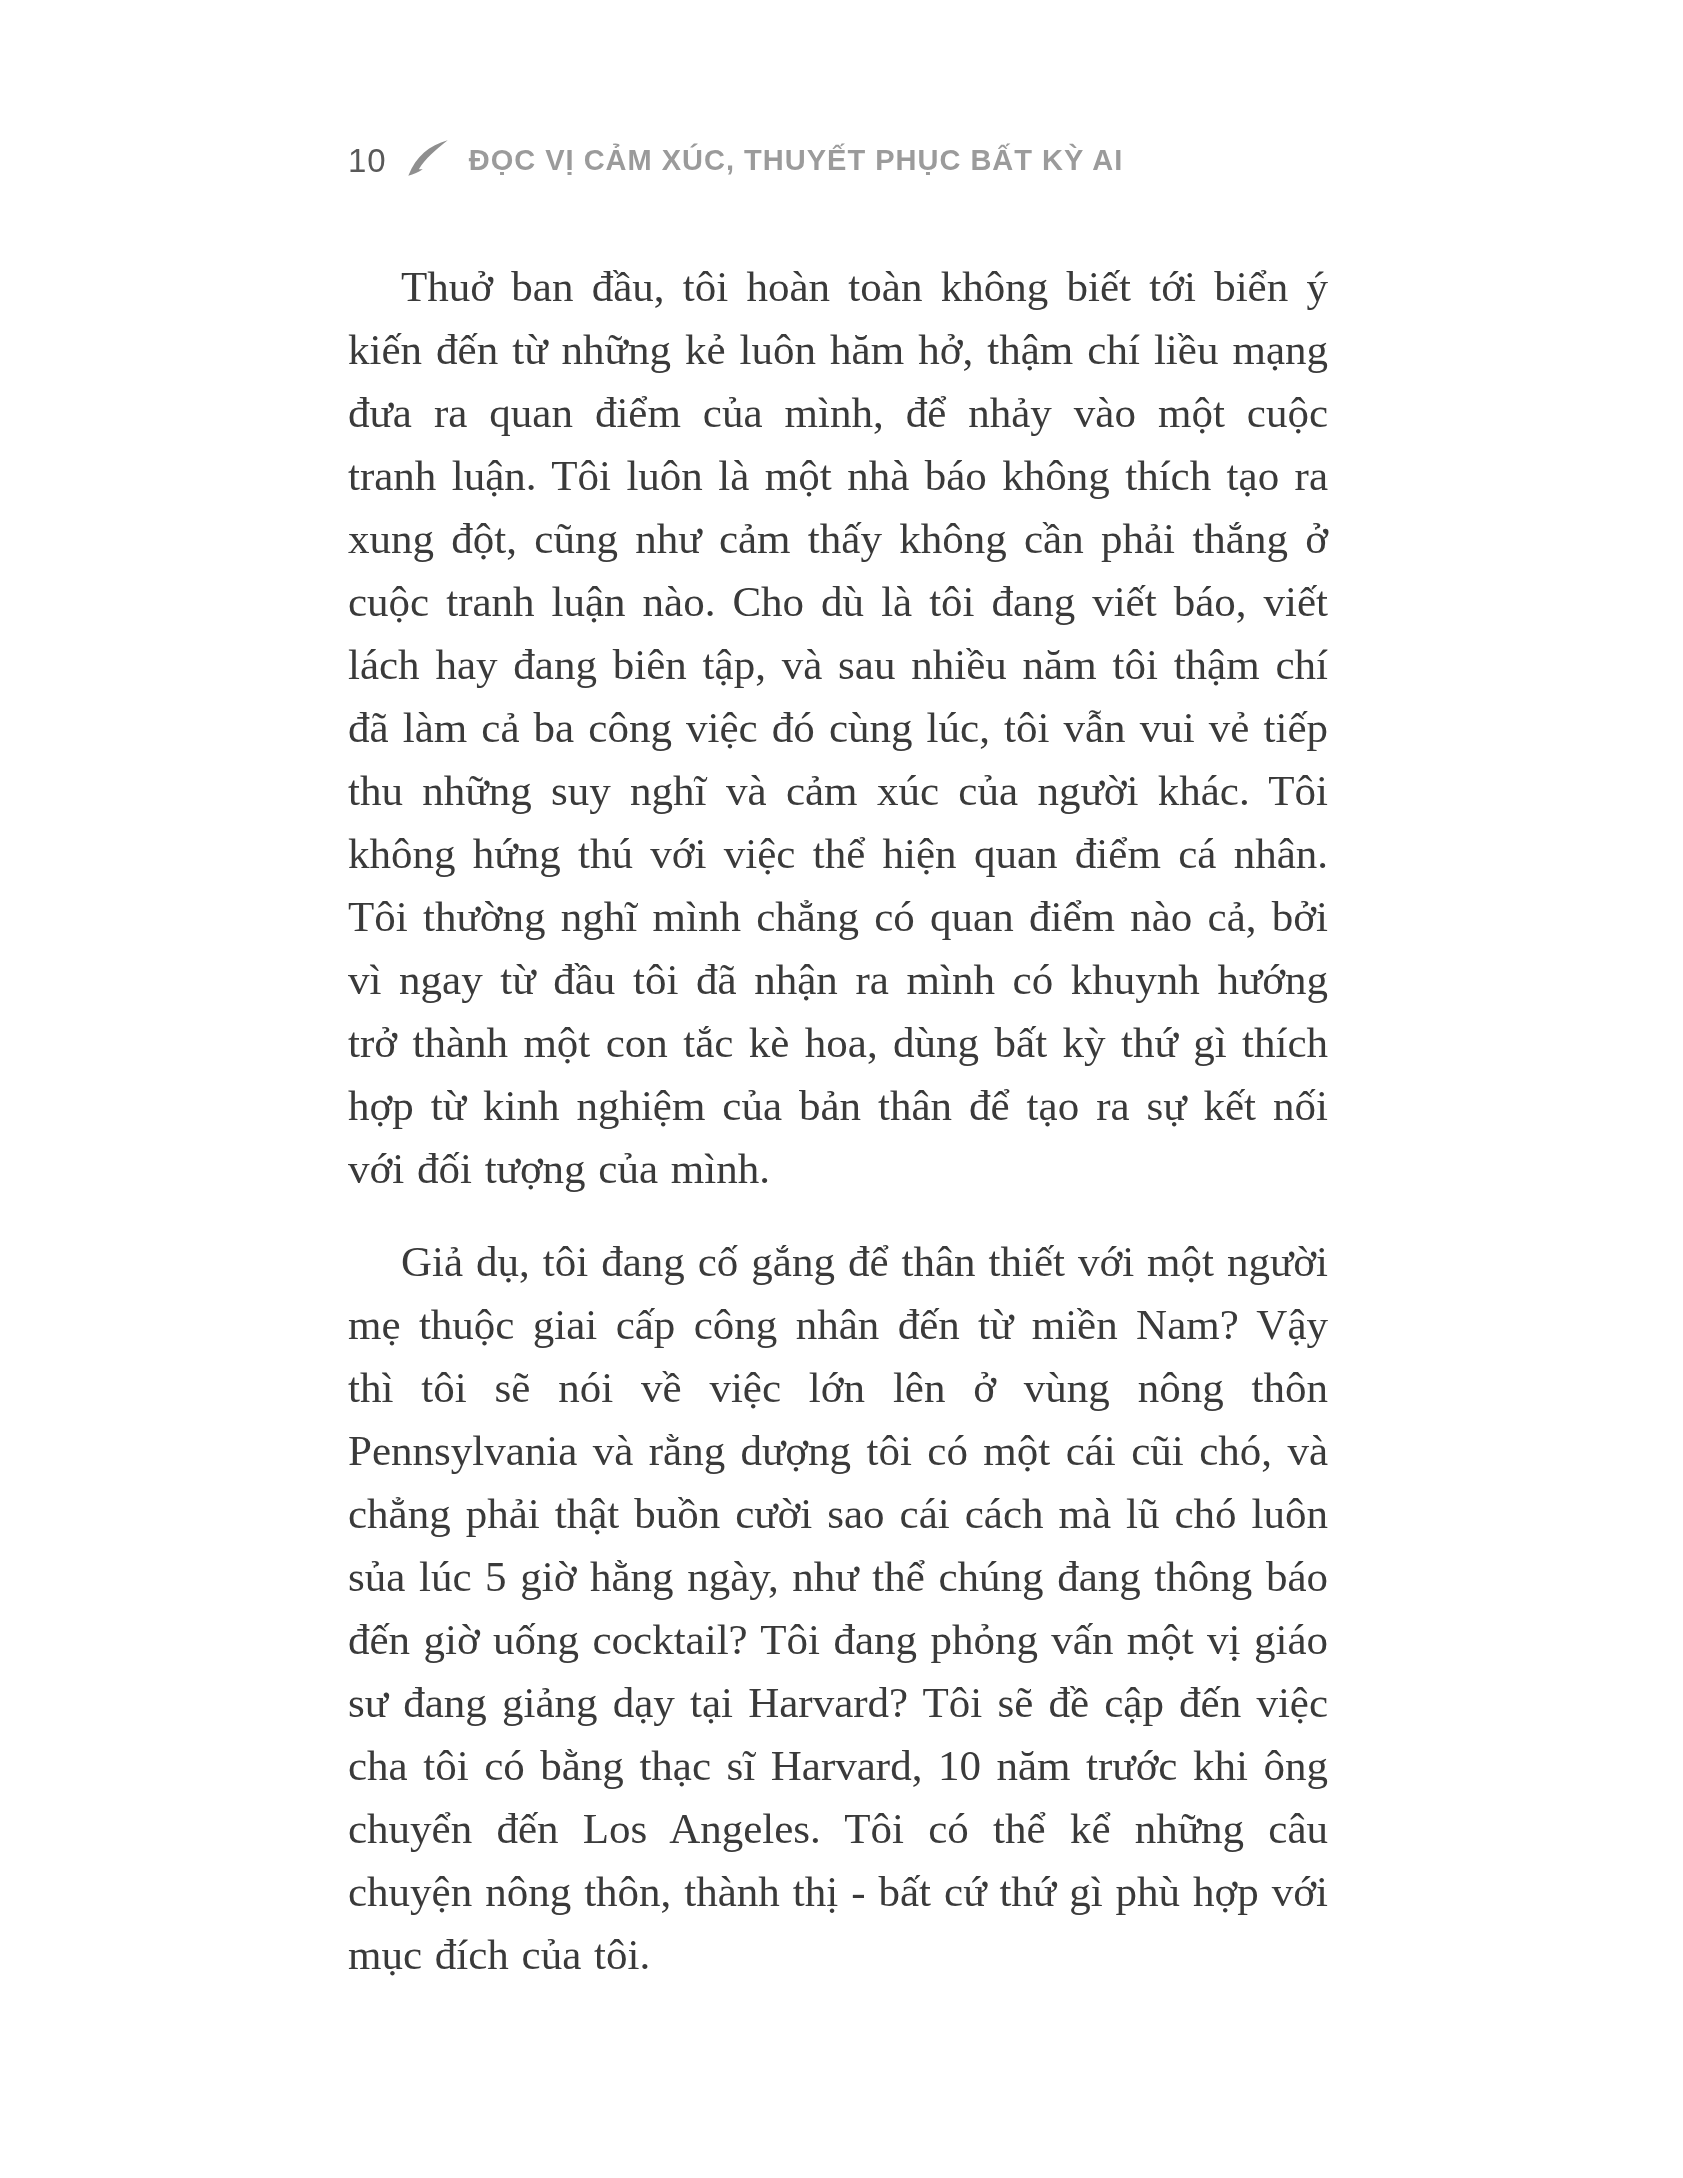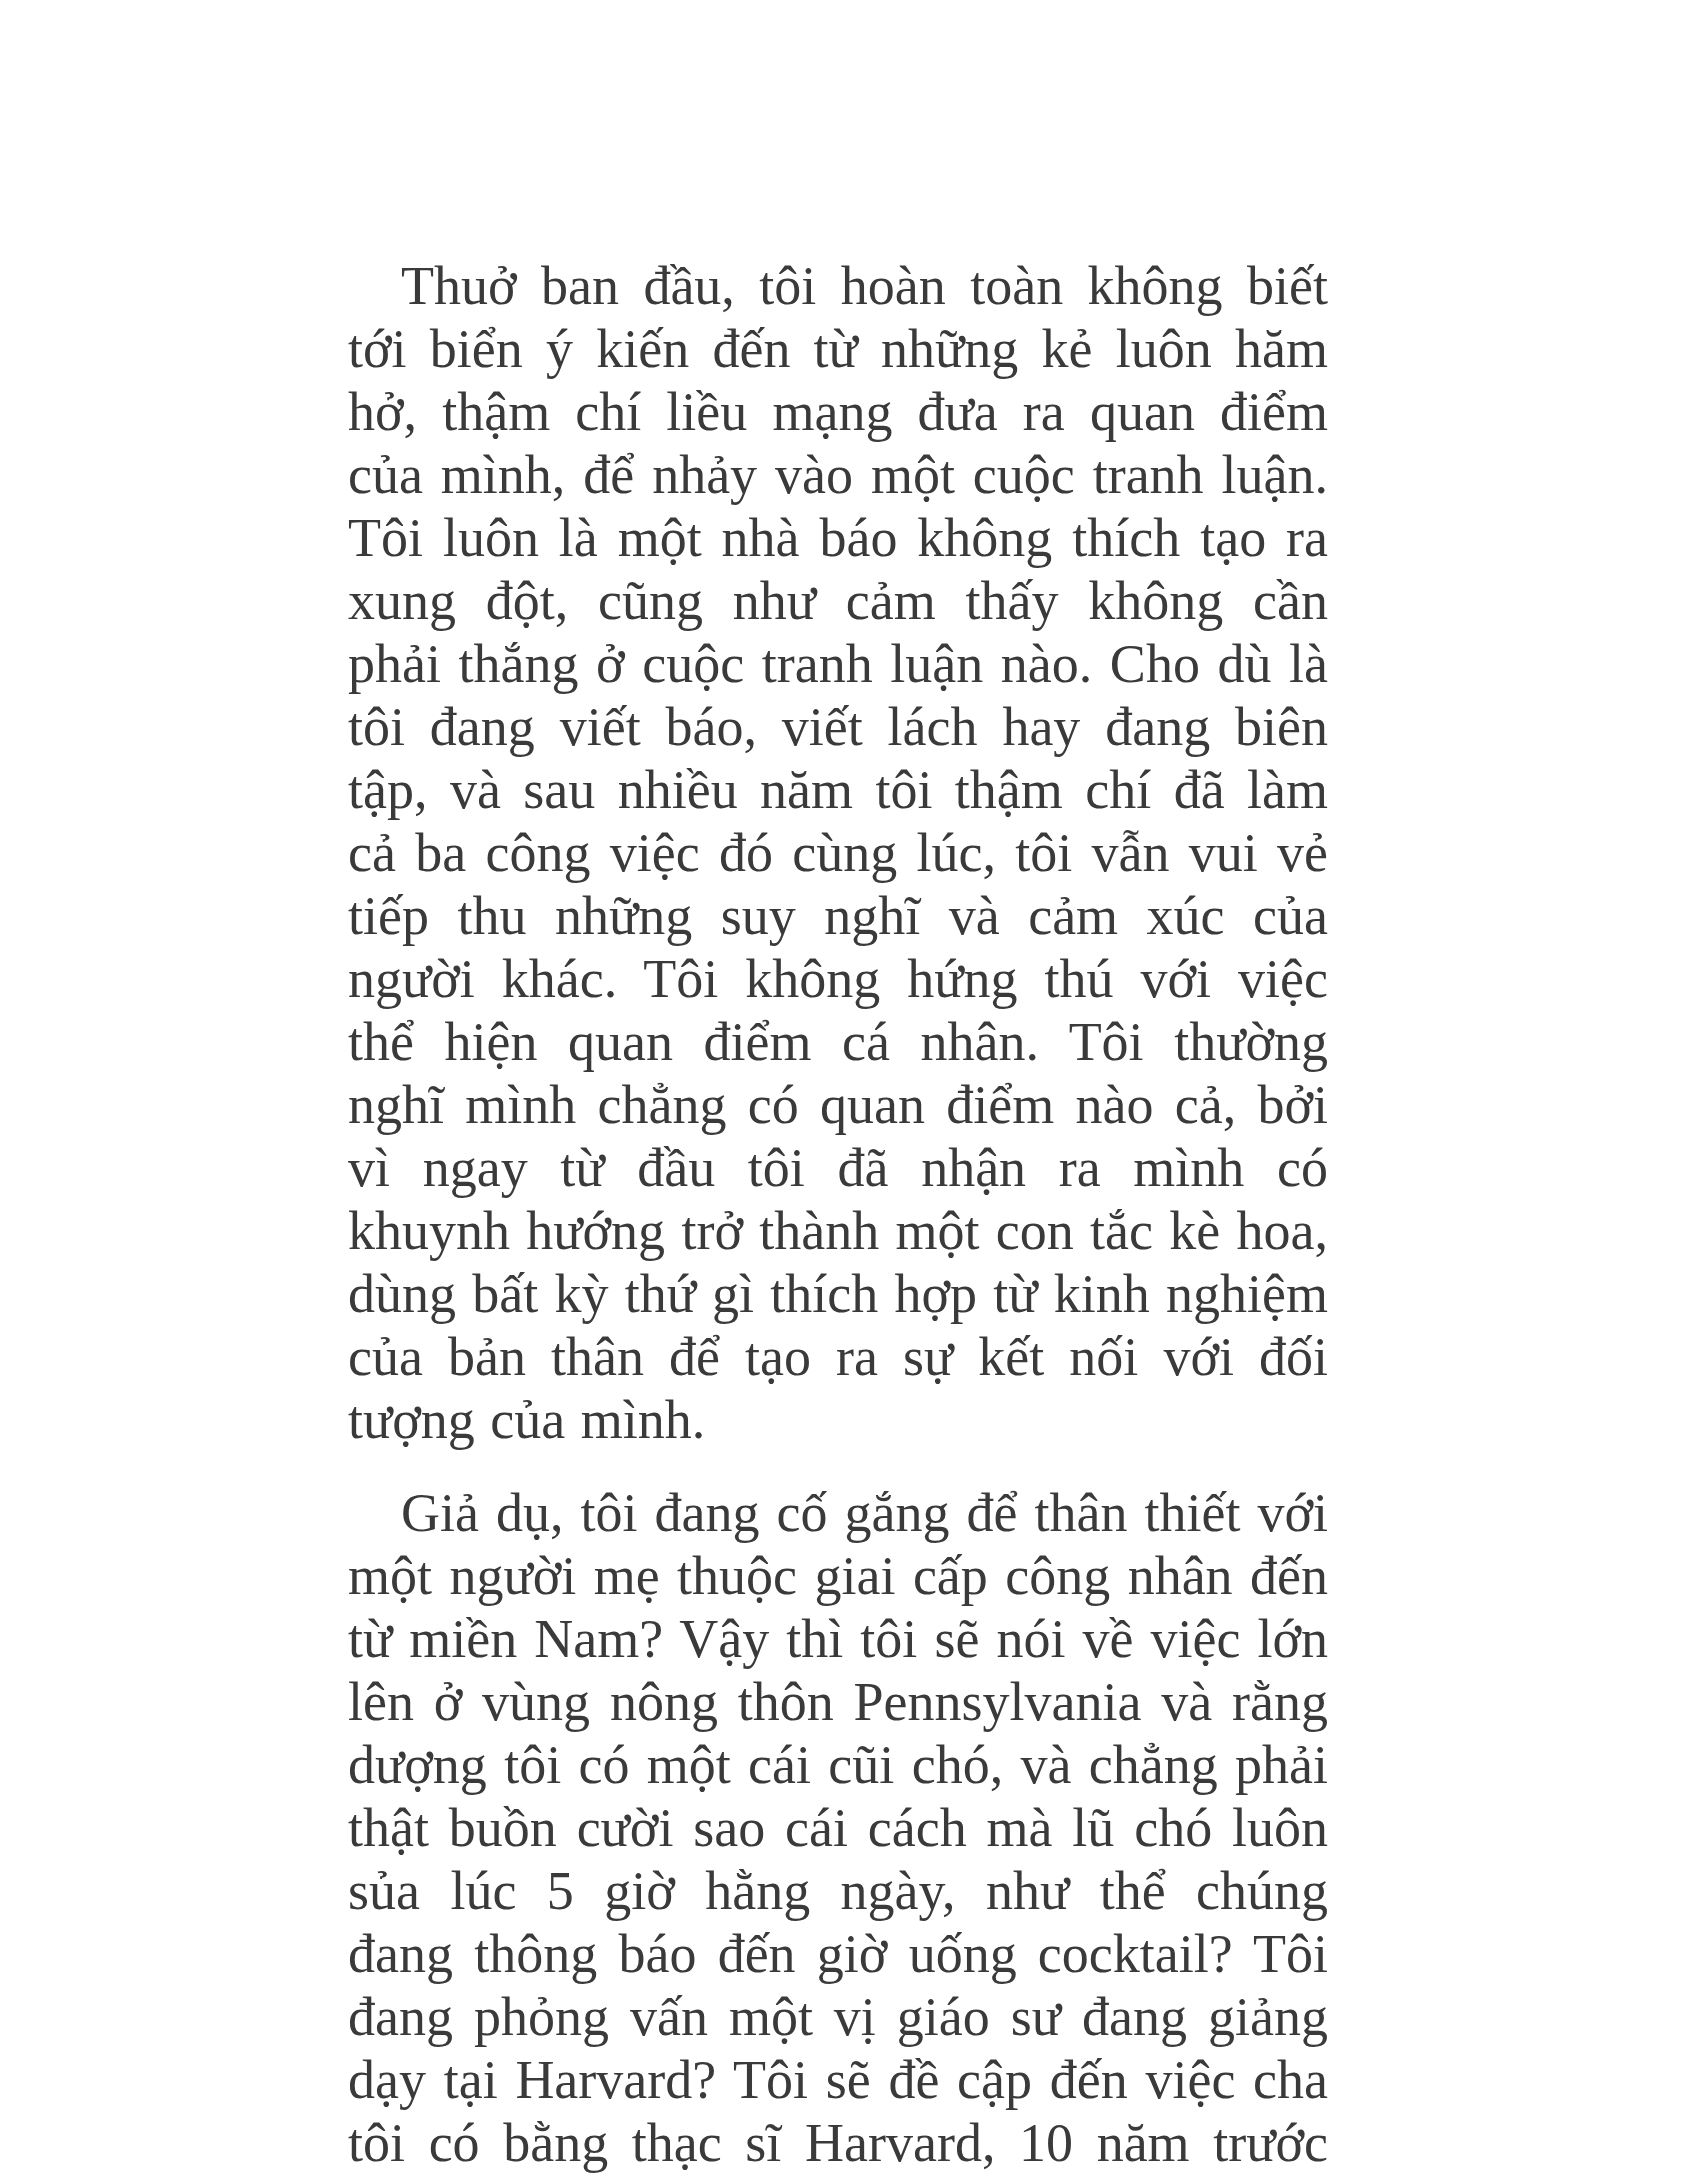--- a/index.html
+++ b/index.html
@@ -52,33 +52,42 @@
     line-height: 1;
   }
   .content {
     position: absolute;
     top: 255px;
     left: 348px;
     width: 980px;
   }
   .content p {
     margin: 0 0 30px 0;
-    font-size: 54px;
+    font-size: 43px;
     line-height: 63px;
     color: #3a3a3a;
     text-align: justify;
     text-indent: 53px;
     word-spacing: 2px;
   }
 </style>
 </head>
 <body>
 
 <div class="page">
 
+  <div class="page-header">
+    <span class="page-number">10</span>
+    <span>
+      <svg class="quill-icon" viewBox="0 0 32 32" aria-hidden="true">
+        <path d="M1 28 C7 13 17 5 31 1 C22 8 14 15 9 23 L12 23 C9 25 5 27 1 28 Z" fill="#8f8f8f"></path>
+      </svg>
+    </span>
+    <span class="running-title">ĐỌC VỊ CẢM XÚC, THUYẾT PHỤC BẤT KỲ AI</span>
+  </div>
 
   <div class="content">
     <p>Thuở ban đầu, tôi hoàn toàn không biết tới biển ý kiến đến từ những kẻ luôn hăm hở, thậm chí liều mạng đưa ra quan điểm của mình, để nhảy vào một cuộc tranh luận. Tôi luôn là một nhà báo không thích tạo ra xung đột, cũng như cảm thấy không cần phải thắng ở cuộc tranh luận nào. Cho dù là tôi đang viết báo, viết lách hay đang biên tập, và sau nhiều năm tôi thậm chí đã làm cả ba công việc đó cùng lúc, tôi vẫn vui vẻ tiếp thu những suy nghĩ và cảm xúc của người khác. Tôi không hứng thú với việc thể hiện quan điểm cá nhân. Tôi thường nghĩ mình chẳng có quan điểm nào cả, bởi vì ngay từ đầu tôi đã nhận ra mình có khuynh hướng trở thành một con tắc kè hoa, dùng bất kỳ thứ gì thích hợp từ kinh nghiệm của bản thân để tạo ra sự kết nối với đối tượng của mình.</p>
     <p>Giả dụ, tôi đang cố gắng để thân thiết với một người mẹ thuộc giai cấp công nhân đến từ miền Nam? Vậy thì tôi sẽ nói về việc lớn lên ở vùng nông thôn Pennsylvania và rằng dượng tôi có một cái cũi chó, và chẳng phải thật buồn cười sao cái cách mà lũ chó luôn sủa lúc 5 giờ hằng ngày, như thể chúng đang thông báo đến giờ uống cocktail? Tôi đang phỏng vấn một vị giáo sư đang giảng dạy tại Harvard? Tôi sẽ đề cập đến việc cha tôi có bằng thạc sĩ Harvard, 10 năm trước khi ông chuyển đến Los Angeles. Tôi có thể kể những câu chuyện nông thôn, thành thị - bất cứ thứ gì phù hợp với mục đích của tôi.</p>
   </div>
 
 </div>
 
 
 </body></html>

